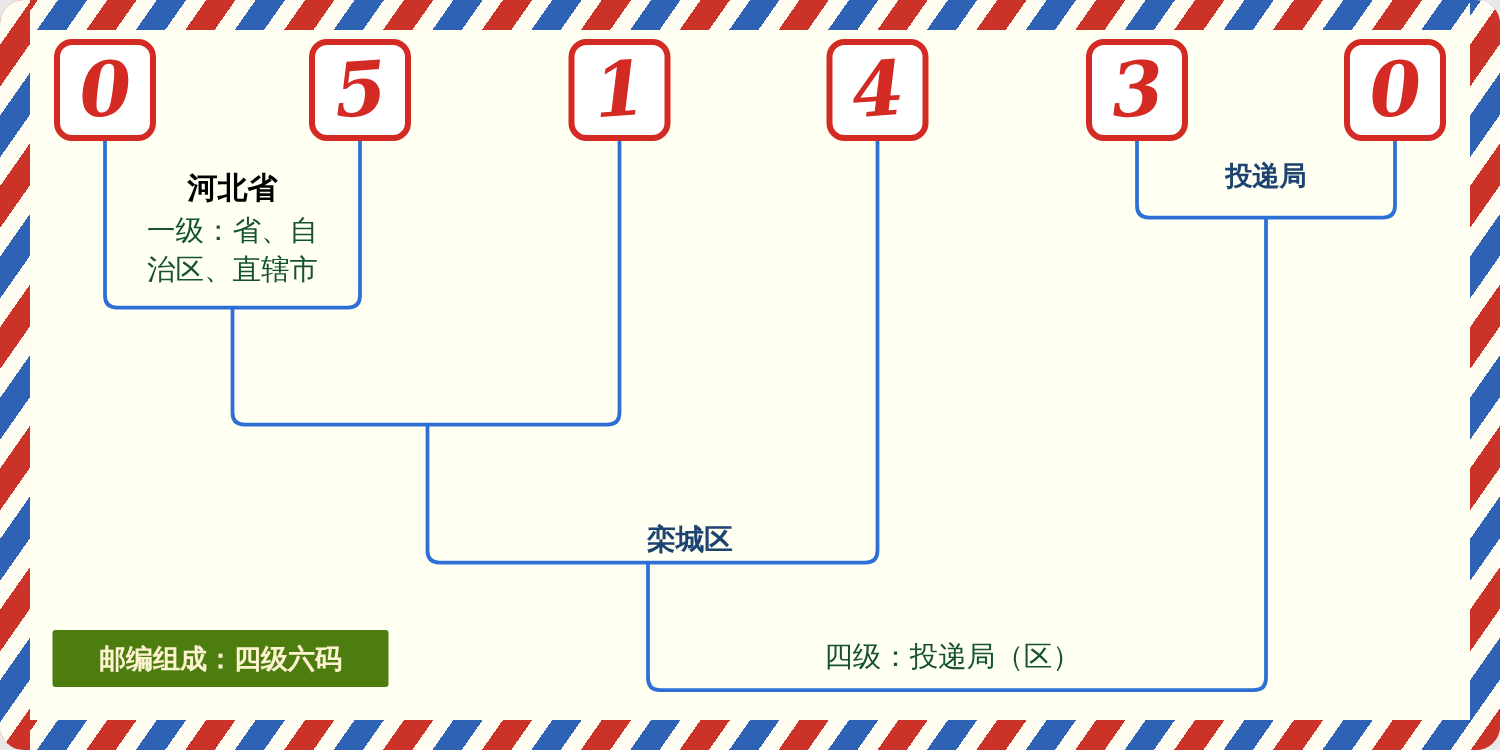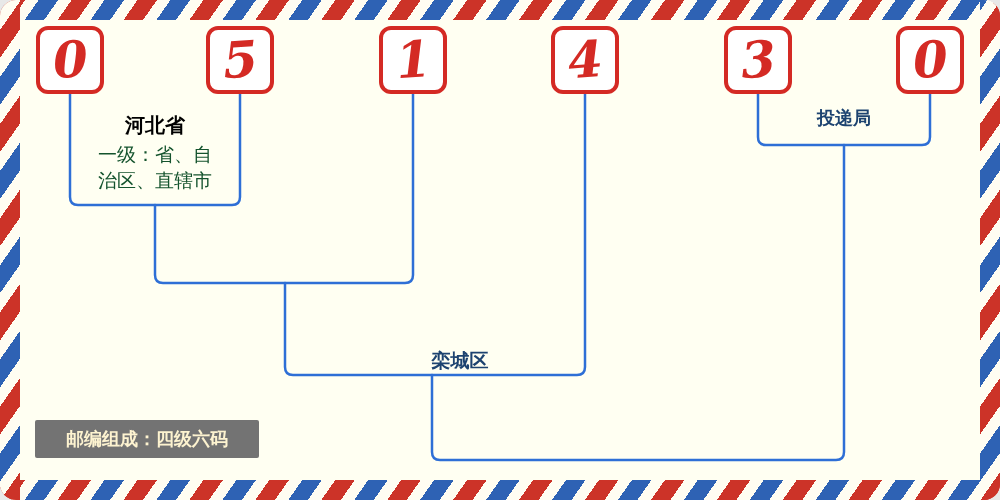--- a/index.html
+++ b/index.html
@@ -107,21 +107,21 @@
   .lbl-district{left:380px;top:306px;width:160px;margin-top:42px;}
   .lbl-level3{left:330px;top:338px;width:260px;}
   .lbl-branch{left:525px;top:392px;width:220px;}
   .lbl-level4{left:525px;top:426px;width:220px;}
   .lbl-delivery{left:784px;top:106px;width:120px;font-size:18px;}
 
   .badge{
     position:absolute;z-index:3;
     left:35px;top:420px;
     width:224px;height:38px;
-    background:#737373;
+    background:#4d7c0f;
     color:#fdf3d0;
     font-weight:bold;
     font-size:18px;
     display:flex;align-items:center;justify-content:center;
     border-radius:2px;
   }
 </style>
 </head>
 <body>
 
@@ -160,17 +160,18 @@
       <path d="M 155 205 L 155 275 Q 155 283 163 283 L 405 283 Q 413 283 413 275 L 413 94"></path>
       <path d="M 285 283 L 285 367 Q 285 375 293 375 L 577 375 Q 585 375 585 367 L 585 94"></path>
       <path d="M 432 375 L 432 452 Q 432 460 440 460 L 836 460 Q 844 460 844 452 L 844 145"></path>
     </g>
   </svg>
 
   <div class="lbl name lbl-province">河北省</div>
   <div class="lbl sub prewrap lbl-level1">一级：省、自
 治区、直辖市</div>
   <div class="lbl name-dark lbl-district">栾城区</div>
+  <div class="lbl sub lbl-level4">四级：投递局（区）</div>
   <div class="lbl name-dark lbl-delivery">投递局</div>
 
   <div class="badge">邮编组成：四级六码</div>
 
 </div>
 
 </body></html>

